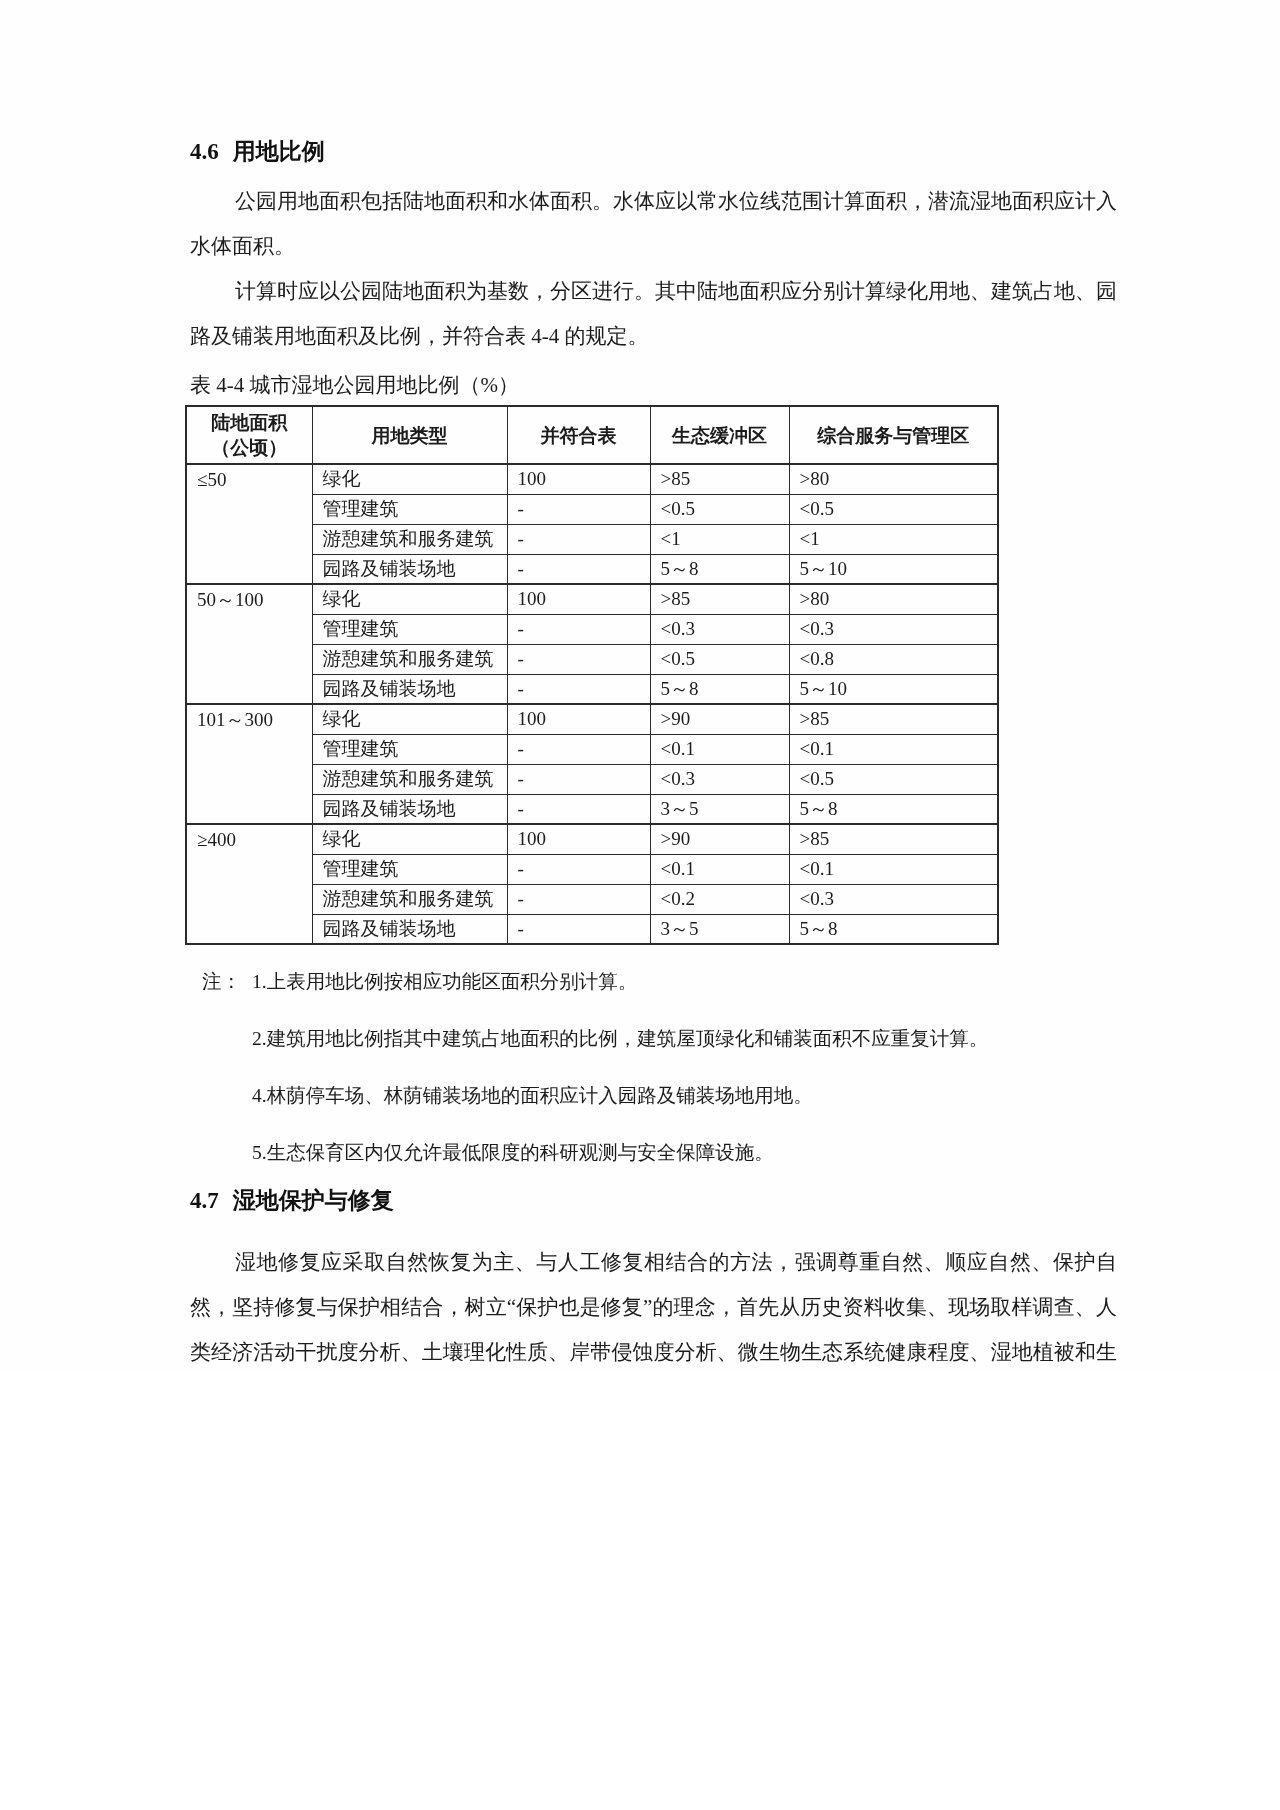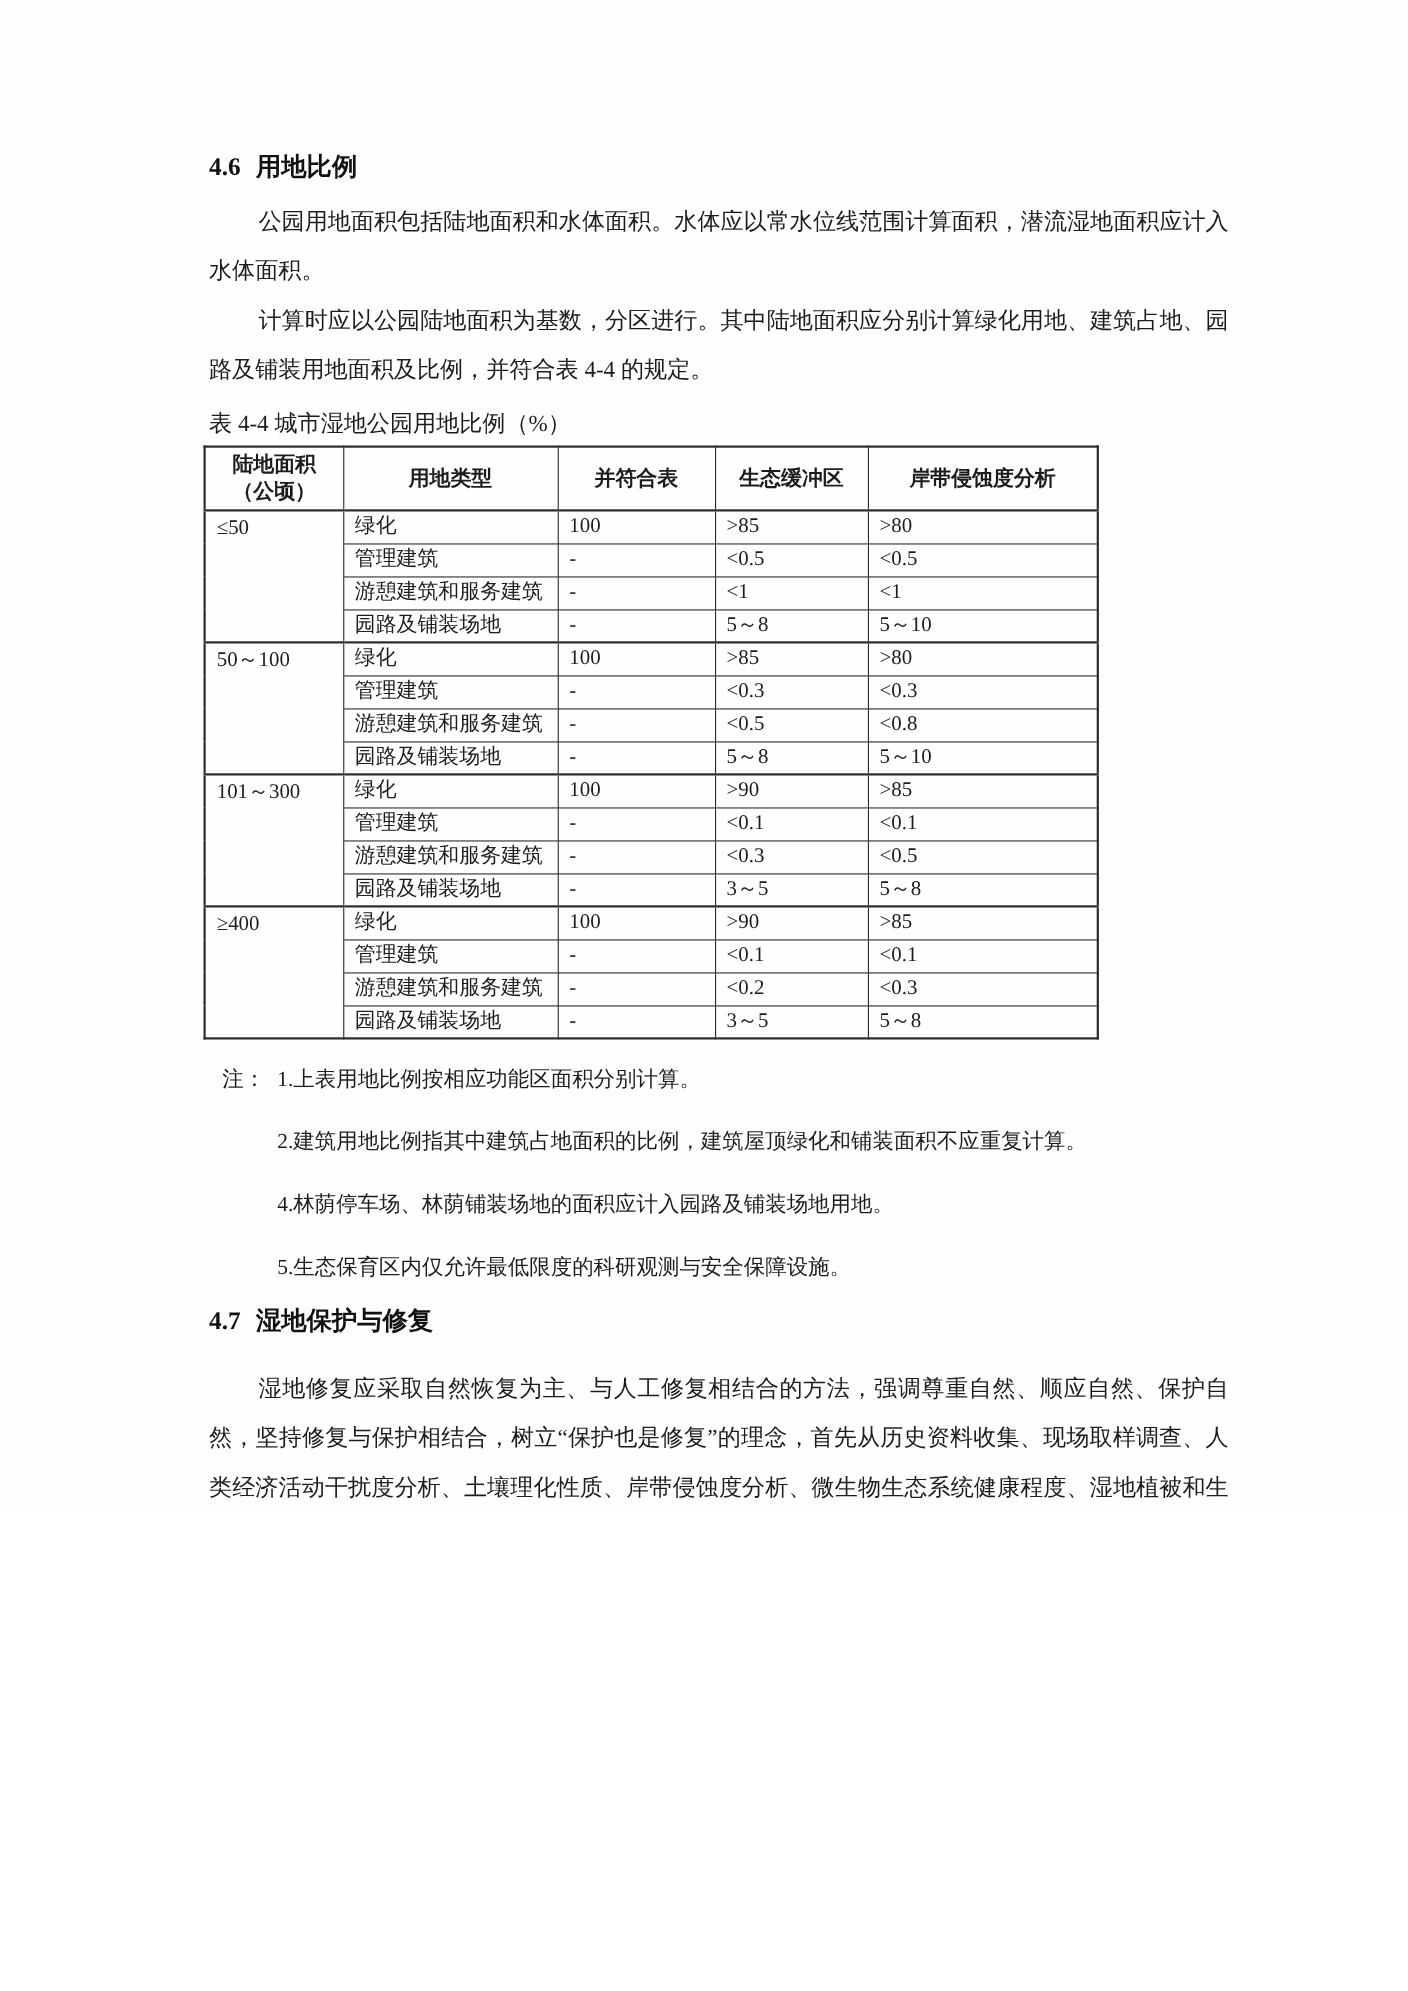--- a/index.html
+++ b/index.html
@@ -165,21 +165,21 @@
           <col style="width:139px">
           <col style="width:209px">
       </colgroup>
       <thead>
         <tr>
           <th>陆地面积
 （公顷）</th>
           <th>用地类型</th>
           <th>并符合表</th>
           <th>生态缓冲区</th>
-          <th>岸带侵蚀度分析</th>
+          <th>综合服务与管理区</th>
         </tr>
       </thead>
       <tbody>
           <tr class="group-start">
             <td rowspan="4" class="area-cell">≤50</td>
             <td>绿化</td>
             <td>100</td>
             <td>&gt;85</td>
             <td>&gt;80</td>
           </tr>

